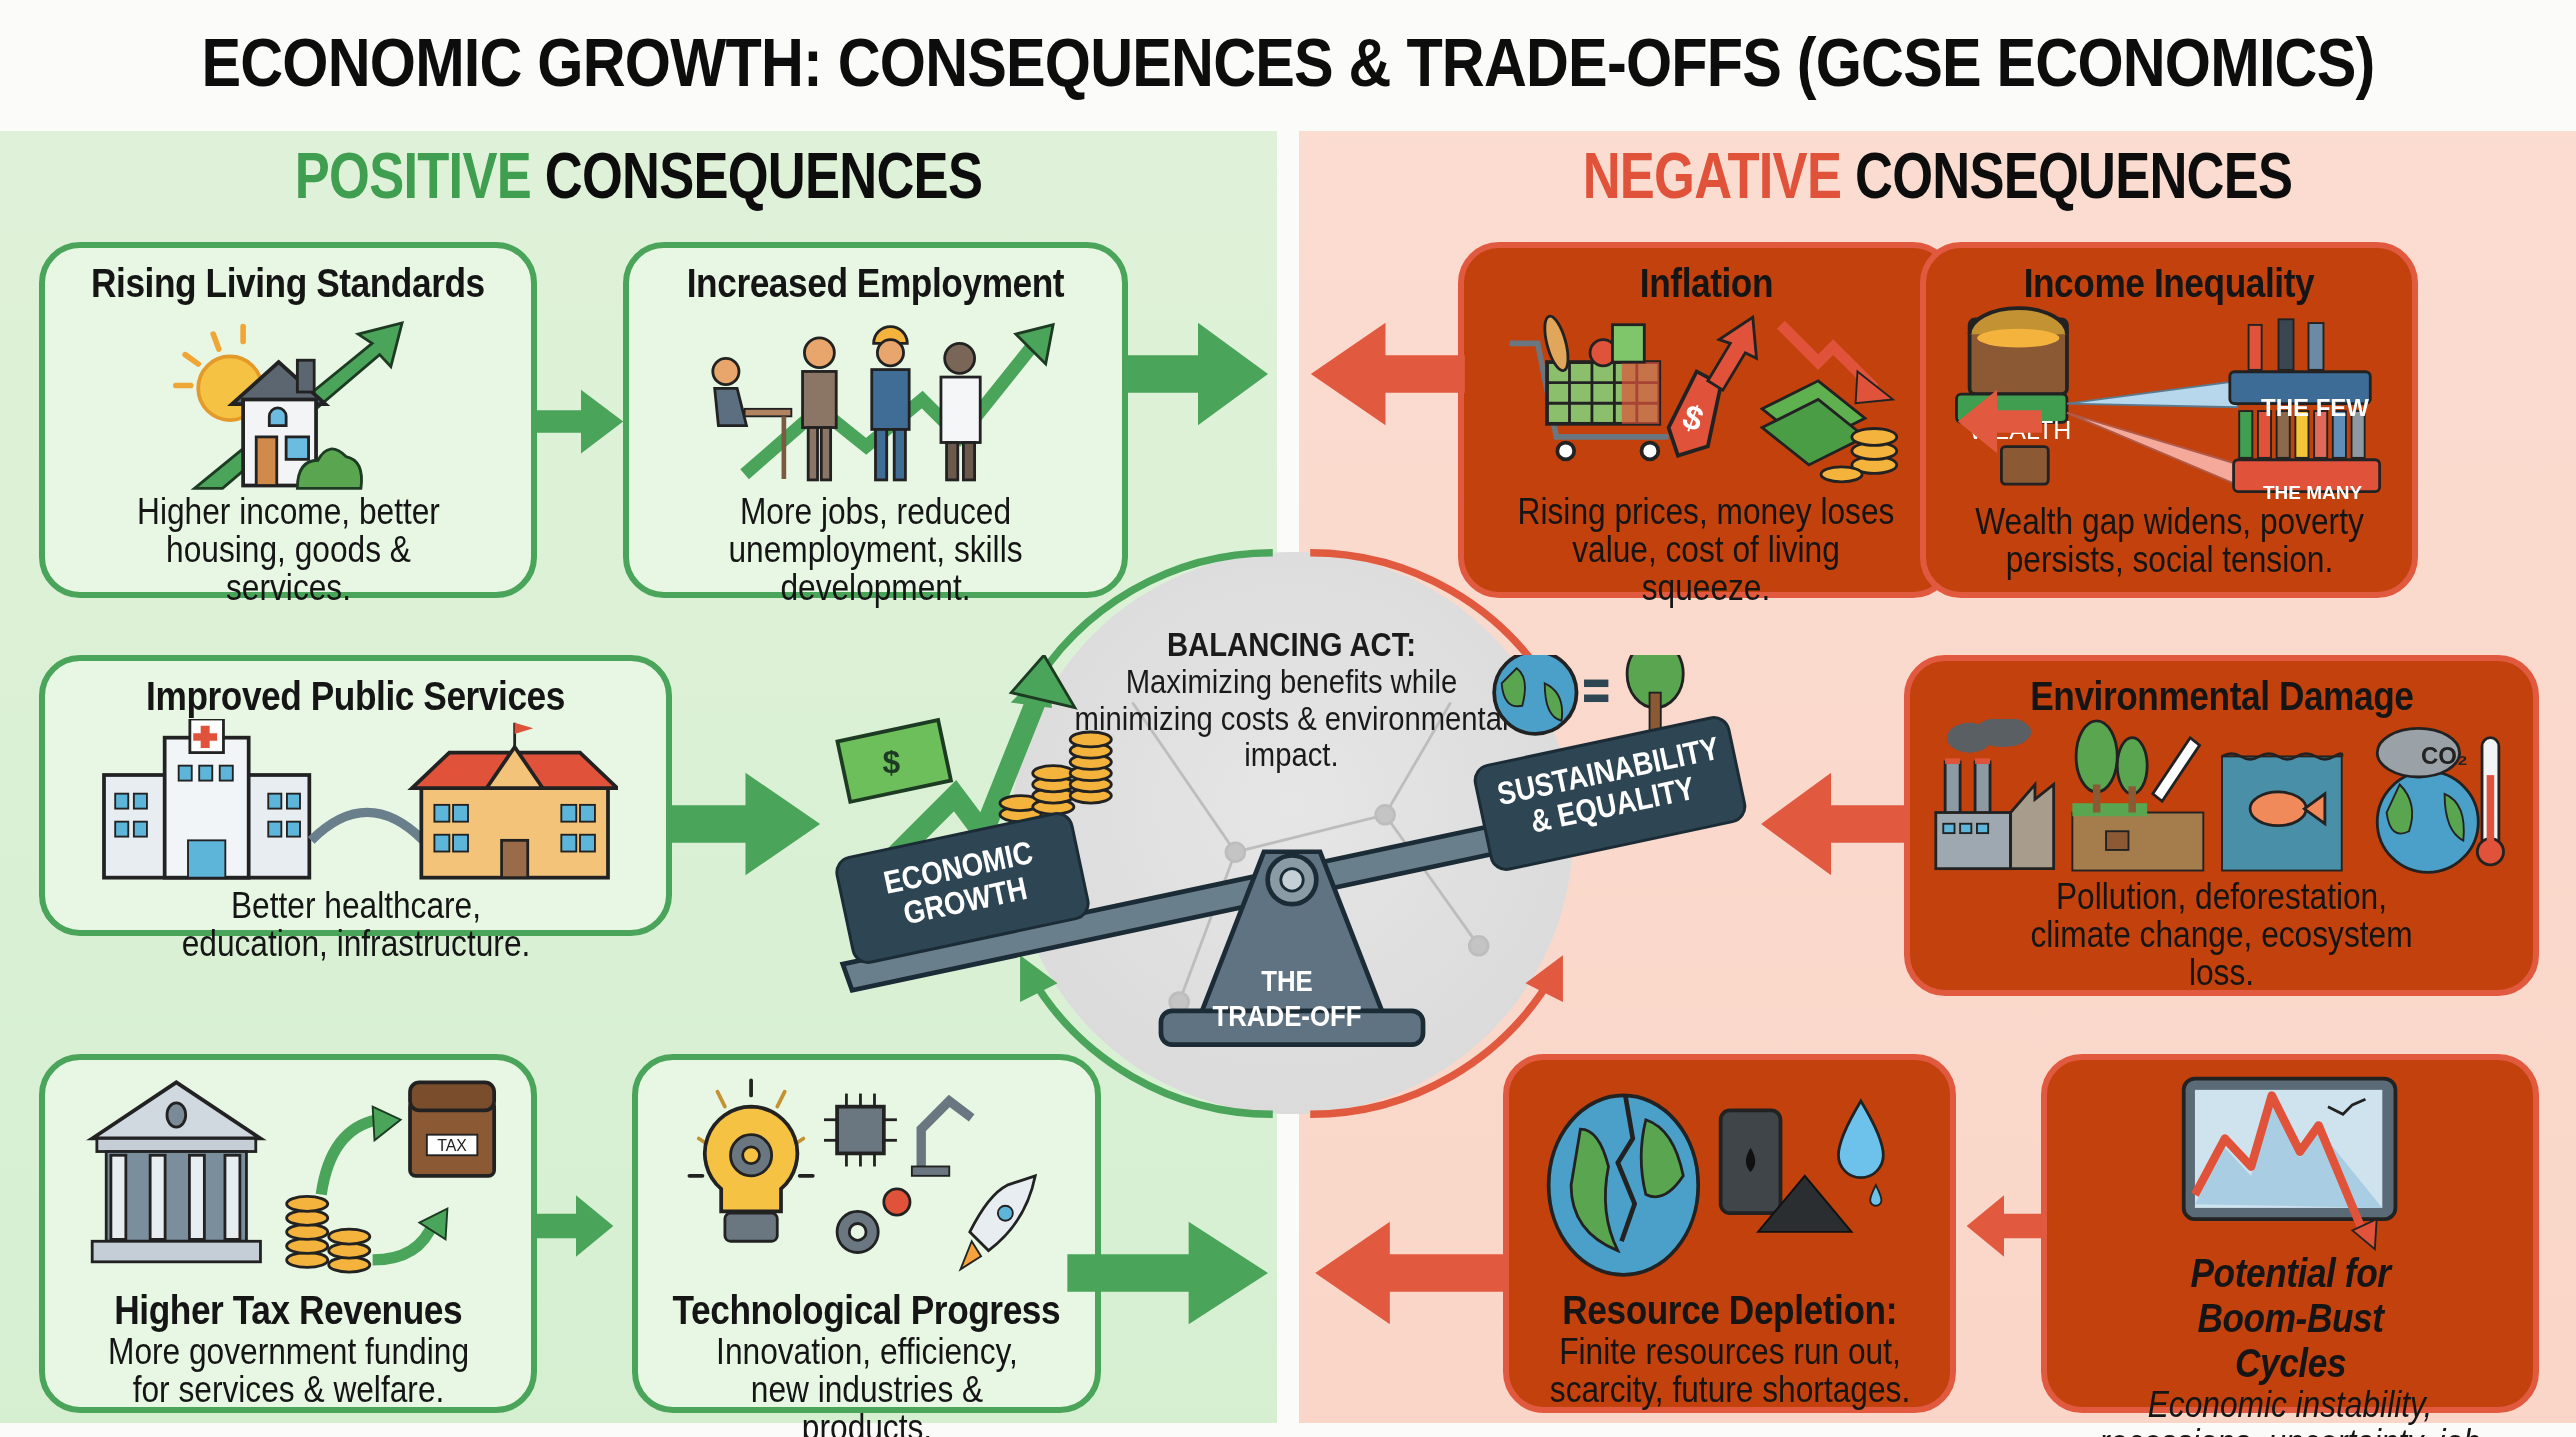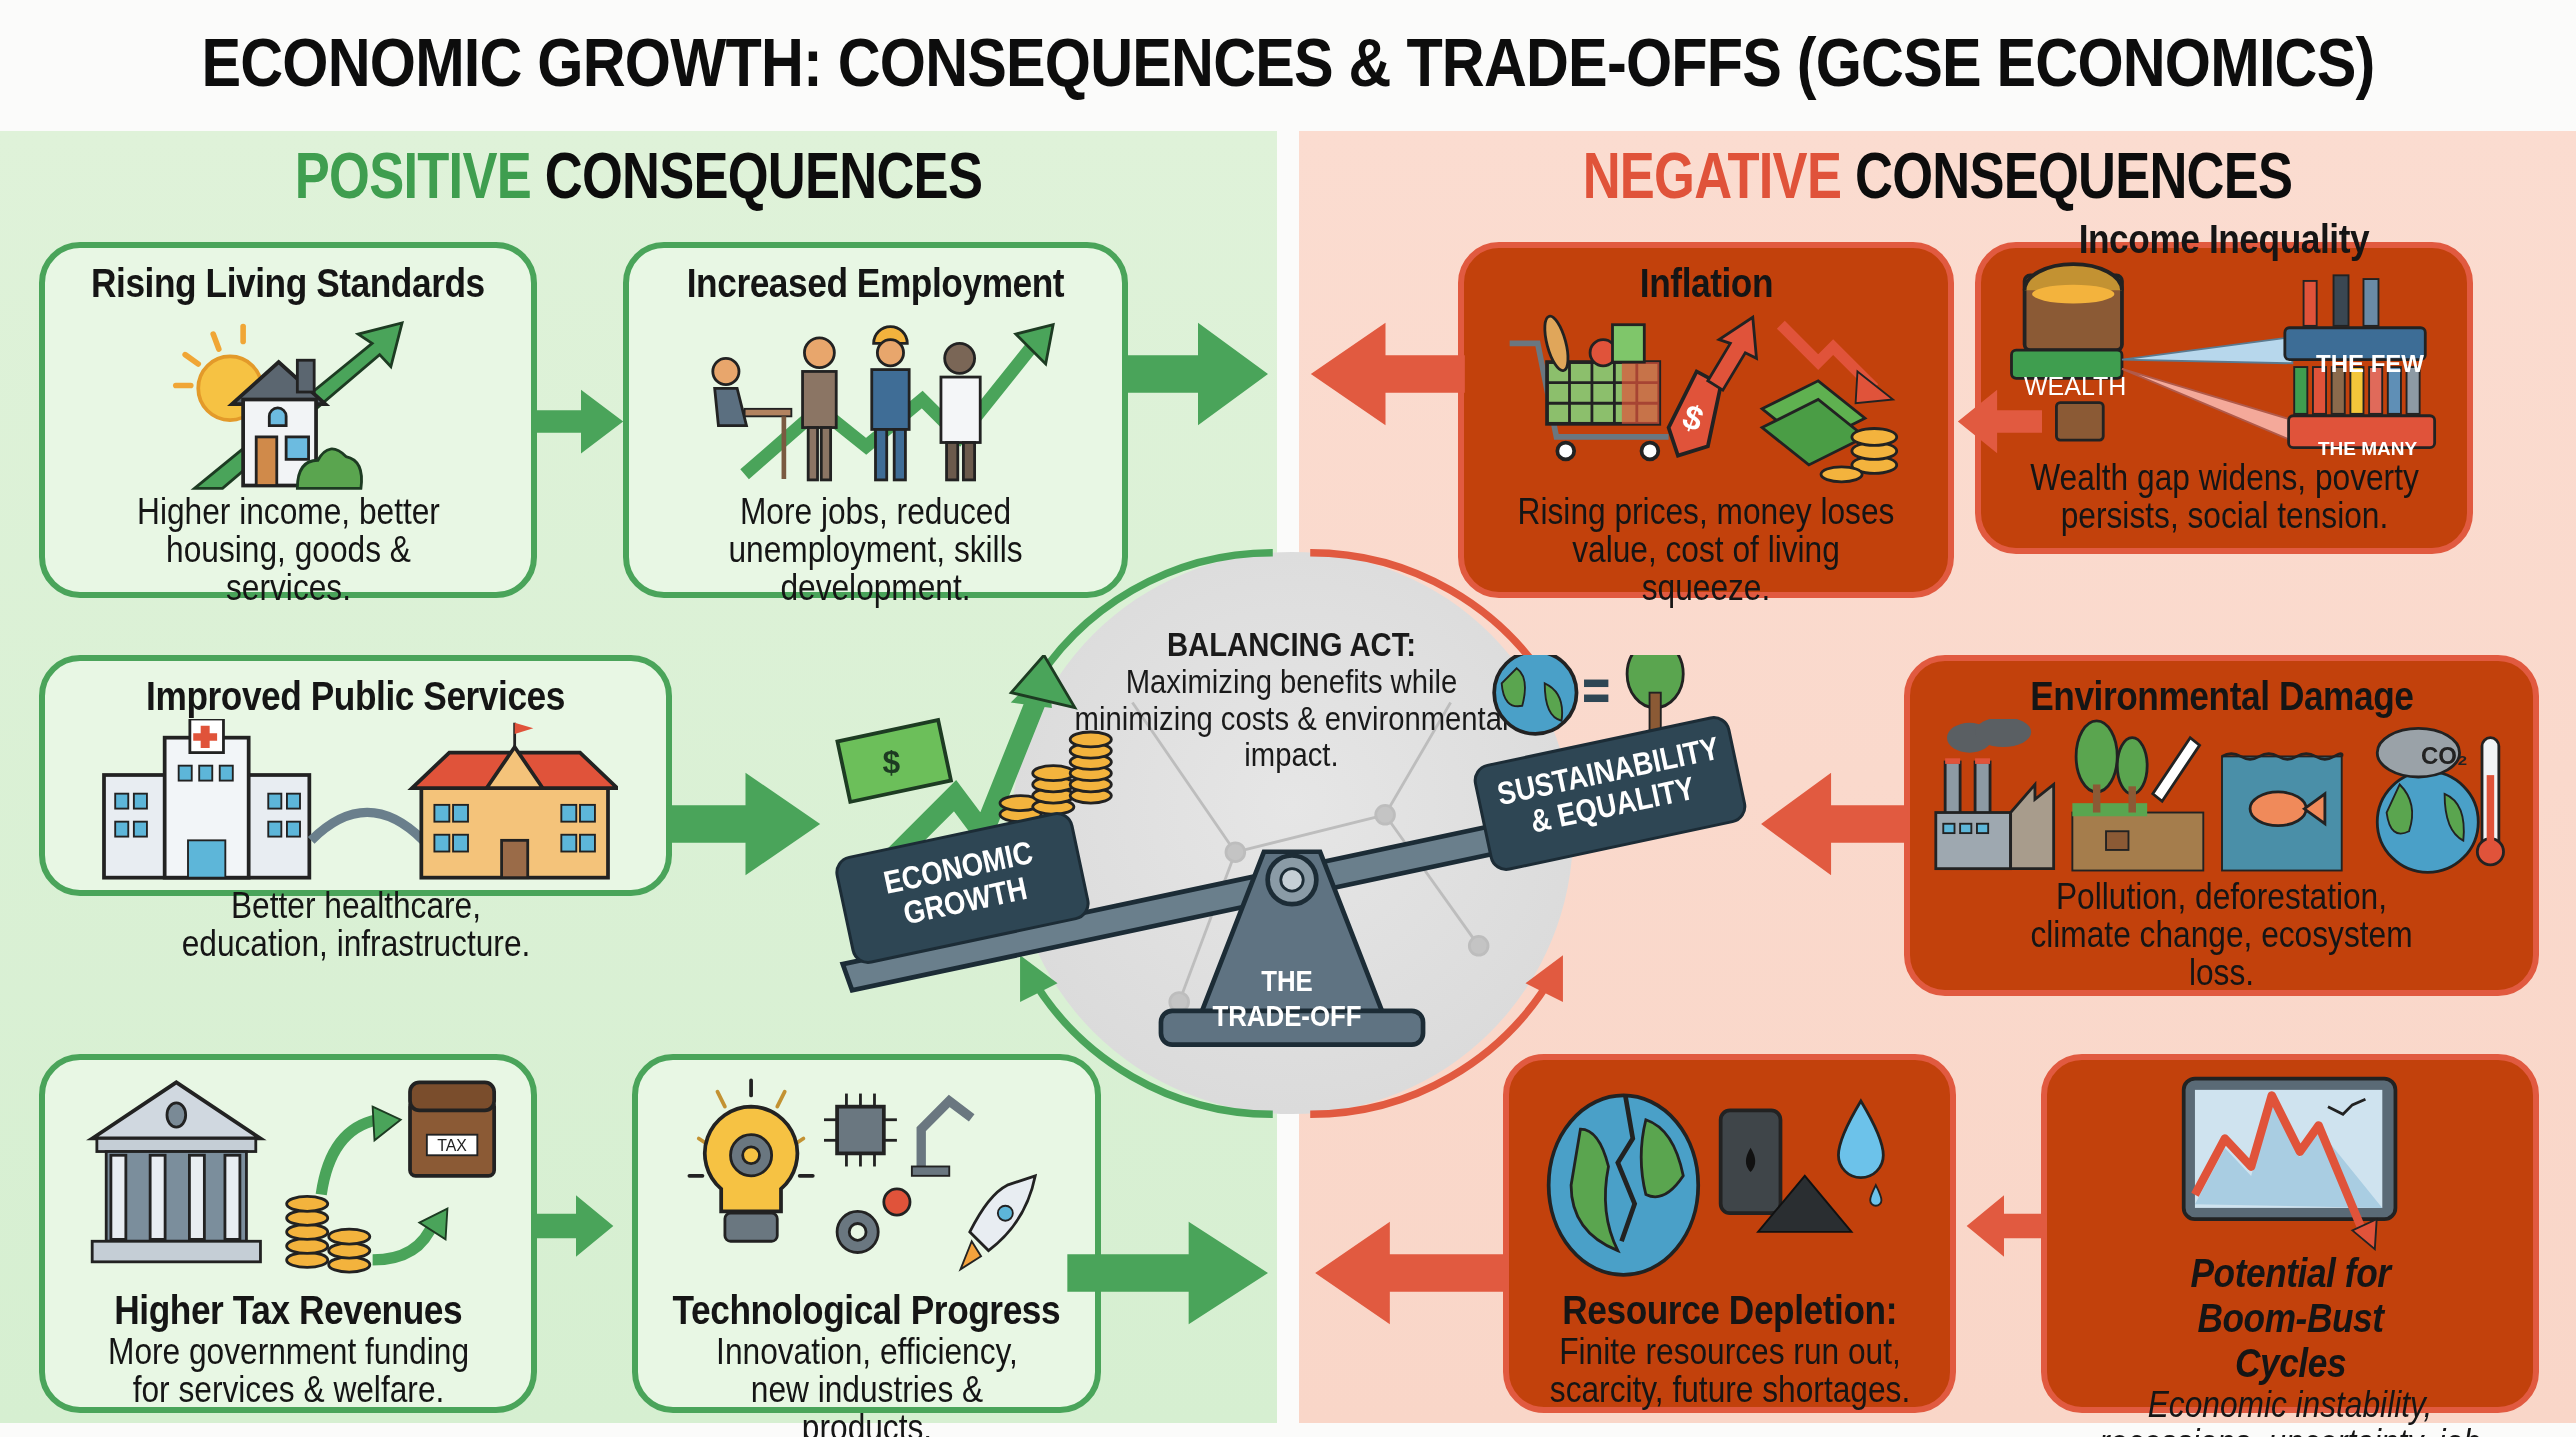--- a/index.html
+++ b/index.html
@@ -126,21 +126,21 @@
 
       <circle cx="300" cy="56" r="16" fill="#7a6656" stroke="#222" stroke-width="3"></circle>
       <rect x="280" y="76" width="42" height="70" fill="#f4f6f8" stroke="#222" stroke-width="3"></rect>
       <rect x="286" y="146" width="12" height="40" fill="#6b5a4c" stroke="#222" stroke-width="3"></rect>
       <rect x="304" y="146" width="12" height="40" fill="#6b5a4c" stroke="#222" stroke-width="3"></rect>
     </svg>
   </div>
   <p style="width:403px;">More jobs, reduced unemployment, skills development.</p>
 </div>
 
-<div class="card g" style="left:39px;top:655px;width:633px;height:241px;">
+<div class="card g" style="left:39px;top:655px;width:633px;height:281px;">
   <h3>Improved Public Services</h3>
   <div class="icons">
     <svg width="524" height="168" viewBox="0 0 560 180">
       <rect x="10" y="60" width="220" height="110" fill="#e8edf2" stroke="#222" stroke-width="4"></rect>
       <rect x="75" y="20" width="90" height="150" fill="#f2f5f8" stroke="#222" stroke-width="4"></rect>
       <rect x="102" y="0" width="36" height="36" fill="#fff" stroke="#222" stroke-width="3"></rect>
       <path d="M114,6 h12 v10 h10 v10 h-10 v10 h-12 v-10 h-10 v-10 h10 z" fill="#e0533a" transform="scale(0.8) translate(28,3)"></path>
       <g fill="#5db6d9" stroke="#222" stroke-width="2">
         <rect x="22" y="80" width="14" height="16"></rect>
           <rect x="42" y="80" width="14" height="16"></rect>
@@ -307,21 +307,21 @@
           <ellipse cx="400" cy="170" rx="24" ry="9"></ellipse>
           <ellipse cx="400" cy="155" rx="24" ry="9"></ellipse>
           <ellipse cx="400" cy="140" rx="24" ry="9"></ellipse>
           <ellipse cx="365" cy="180" rx="22" ry="8"></ellipse>
         </g>
     </svg>
   </div>
   <p style="width:440px;">Rising prices, money loses value, cost of living squeeze.</p>
 </div>
 
-<div class="card r" style="left:1975px;top:242px;width:498px;height:312px;justify-content:flex-end;">
+<div class="card r" style="left:1920px;top:242px;width:498px;height:356px;">
   <h3>Income Inequality</h3>
   <div class="icons" style="position:relative;">
     <svg width="440" height="197" viewBox="0 0 470 210">
       <rect x="22" y="14" width="104" height="80" rx="6" fill="#8b5a35" stroke="#222" stroke-width="4"></rect>
       <path d="M22,30 a52,28 0 0 1 104,0" fill="#c39232" stroke="#222" stroke-width="4"></path>
       <ellipse cx="74" cy="34" rx="44" ry="10" fill="#f3b33d"></ellipse>
       <rect x="8" y="94" width="118" height="30" rx="5" fill="#3f9e4f" stroke="#222" stroke-width="3"></rect>
       <polygon points="126,104 308,80 308,108" fill="#b7d7ec" stroke="#5a7a90" stroke-width="2"></polygon>
       <polygon points="126,114 306,190 306,168" fill="#f4a99a" stroke="#b05a4a" stroke-width="2"></polygon>
       <rect x="300" y="70" width="150" height="34" rx="5" fill="#3d6d96" stroke="#222" stroke-width="3"></rect>

